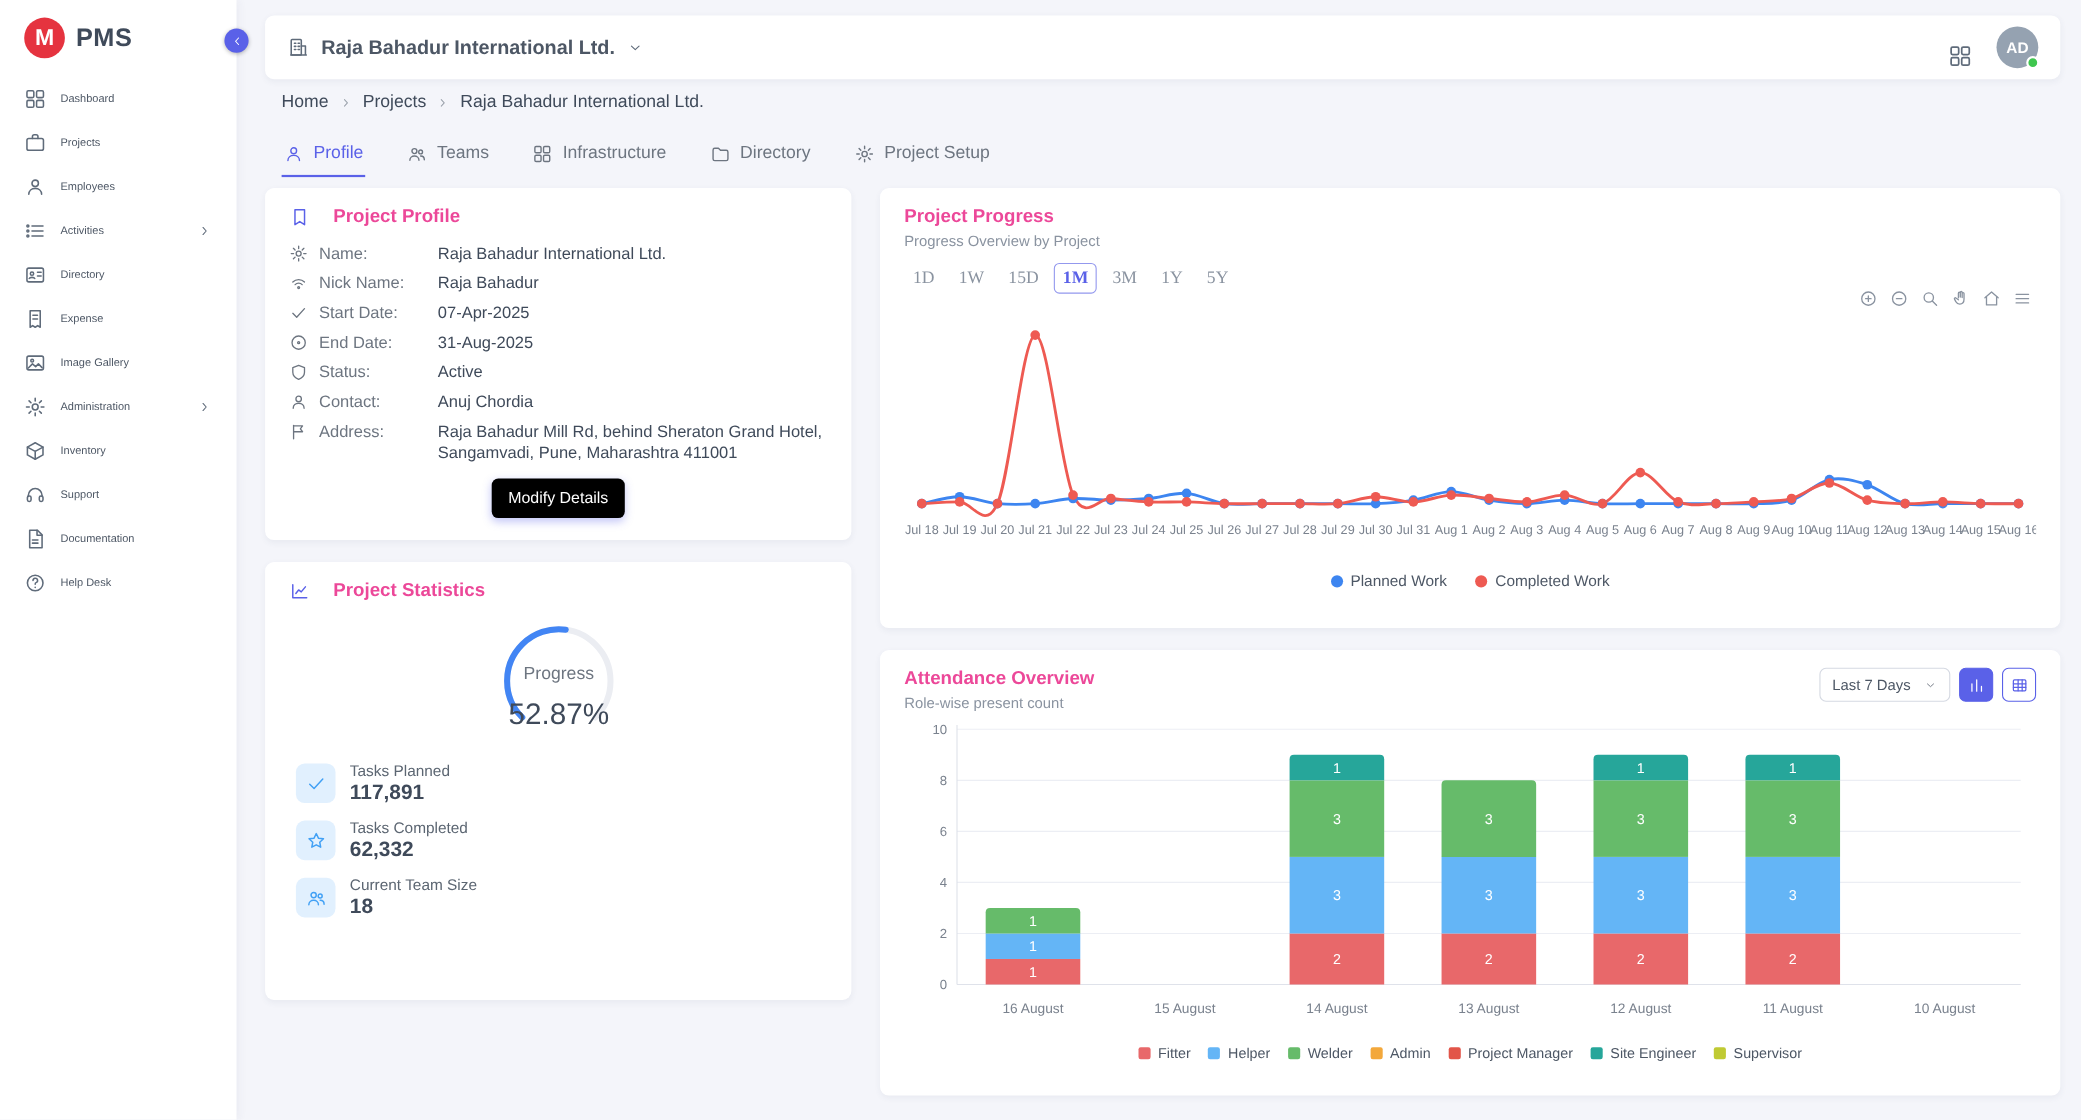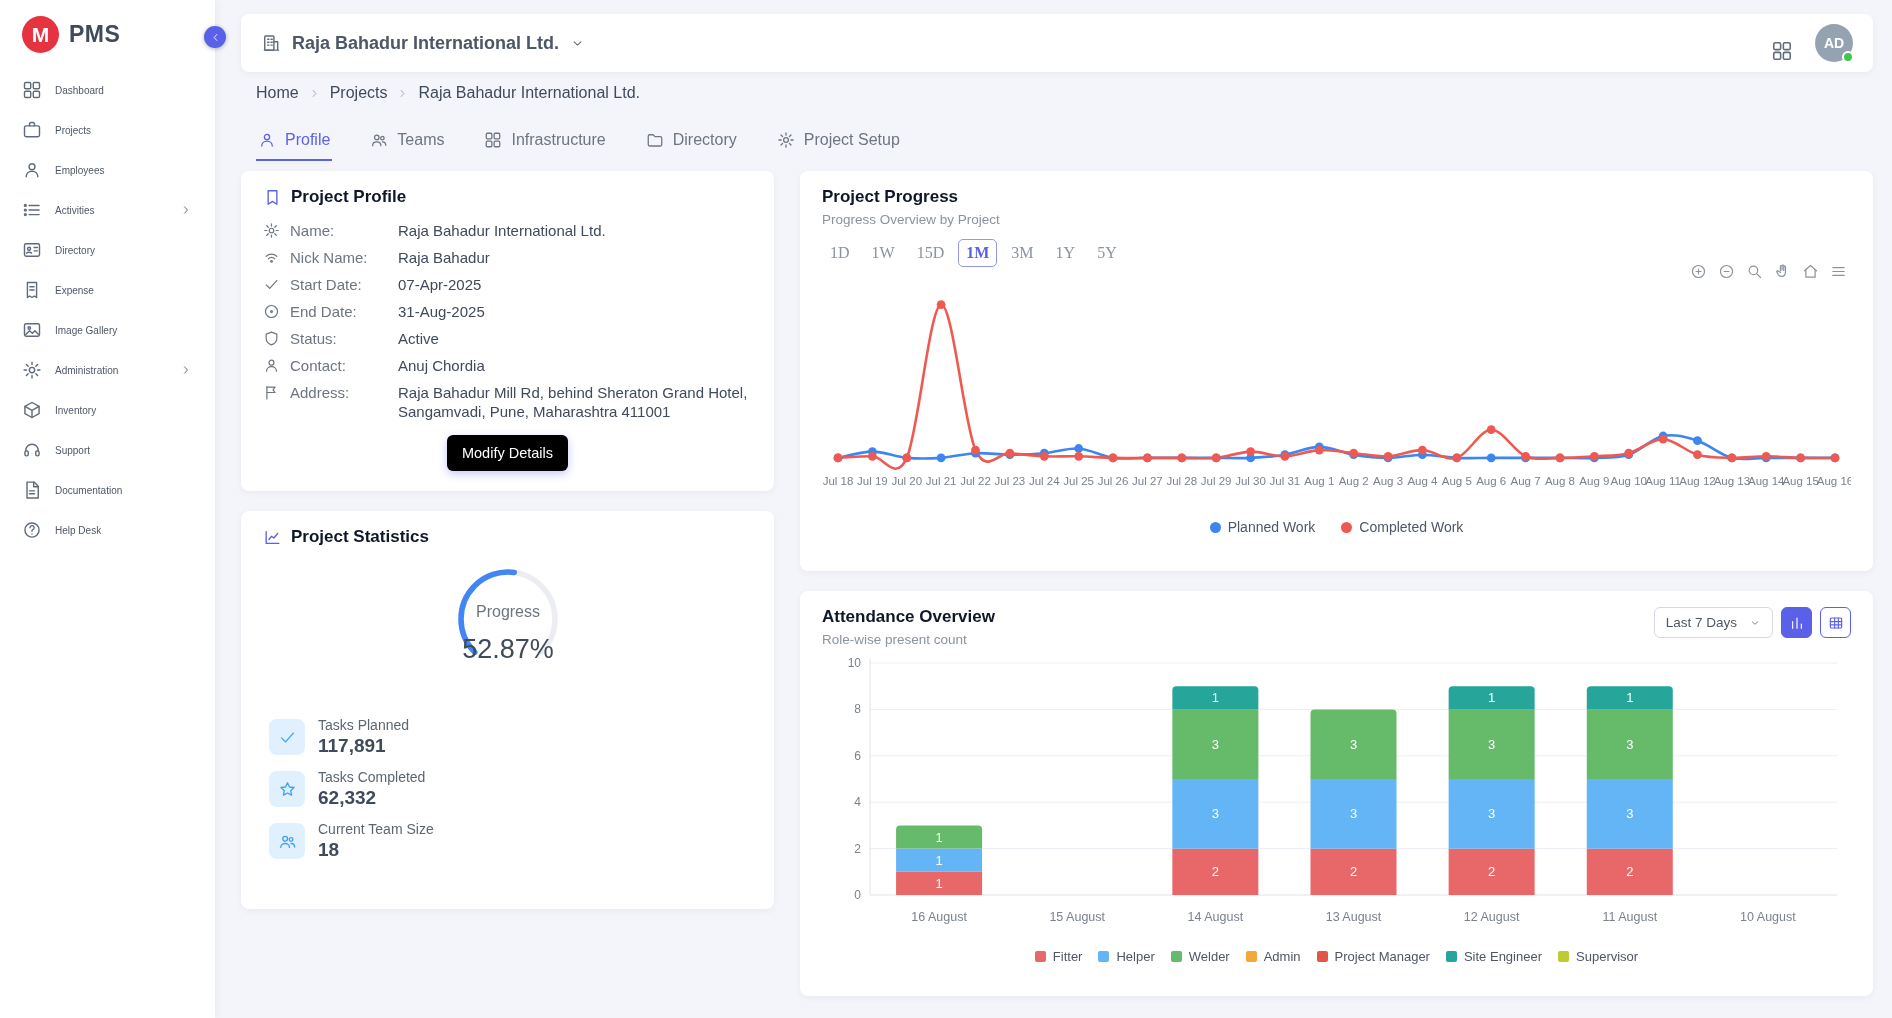--- a/index.html
+++ b/index.html
@@ -40,37 +40,37 @@
   .bc-current{cursor:default}
 
   .tabs{display:flex;gap:36px;margin:6px 0 0 15px}
   .tab{display:flex;align-items:center;gap:9px;font-size:16px;color:#6d7580;padding:6px 2px 10px;cursor:pointer;border-bottom:2px solid transparent}
   .tab .icon{width:18px;height:18px}
   .tab.active{color:#5a61e8;border-bottom-color:#5a61e8;font-weight:500}
 
   .content{display:grid;grid-template-columns:533px 1fr;gap:26px;margin-top:10px;align-items:start}
   .col{display:flex;flex-direction:column;gap:20px;min-width:0}
   .card-pad{padding:16px 22px}
-  .card-title{display:flex;align-items:center;gap:9px;font-size:17px;font-weight:600;color:#0f172a}
+  .card-title{display:flex;align-items:center;gap:21px;font-size:17px;font-weight:600;color:#ec4899}
   .card-title .icon{width:19px;height:19px;color:#5a61e8}
   .card-sub{font-size:13.5px;color:#8a93a0;margin-top:5px}
 
   
   .fields{margin-top:14px;display:flex;flex-direction:column;gap:8px}
   .field{display:flex;gap:10px;font-size:15px;line-height:19px;align-items:flex-start}
   .field .icon{width:17px;height:17px;color:#6d7580;margin-top:1px}
   .field-label{width:98px;flex:none;color:#6d7580}
   .field-value{color:#3f4a5a}
   .btn-row{display:flex;justify-content:center;margin:14px 0 4px}
   .btn-primary{background:#000000;color:#fff;border:none;border-radius:6px;font-size:14.5px;font-weight:500;padding:10px 15px;cursor:pointer;font-family:inherit;box-shadow:0 3px 8px rgba(90,97,232,.35)}
 
   
   .stats-card{height:398px}
   .gauge-wrap{display:flex;flex-direction:column;align-items:center;margin-top:8px}
-  .stat-rows{display:flex;flex-direction:column;gap:12px;margin-top:26px;padding:0 6px}
+  .stat-rows{display:flex;flex-direction:column;gap:12px;margin-top:1px;padding:0 6px}
   .stat-row{display:flex;align-items:center;gap:13px}
   .stat-iconbox{width:36px;height:36px;border-radius:8px;background:#e1f0fe;color:#41a0f5;display:grid;place-items:center}
   .stat-iconbox .icon{width:19px;height:19px}
   .stat-label{font-size:14px;color:#5c6672}
   .stat-value{font-size:19px;font-weight:bold;color:#3f4a5a;margin-top:2px}
 
   
   .progress-chart-card{height:400px;position:relative}
   .ranges{display:flex;gap:6px;margin-top:12px}
   .range-pill{font-size:16px;color:#8a93a0;background:none;border:1px solid transparent;padding:4px 7px;border-radius:5px;cursor:pointer;font-family:Liberation Serif, serif}

